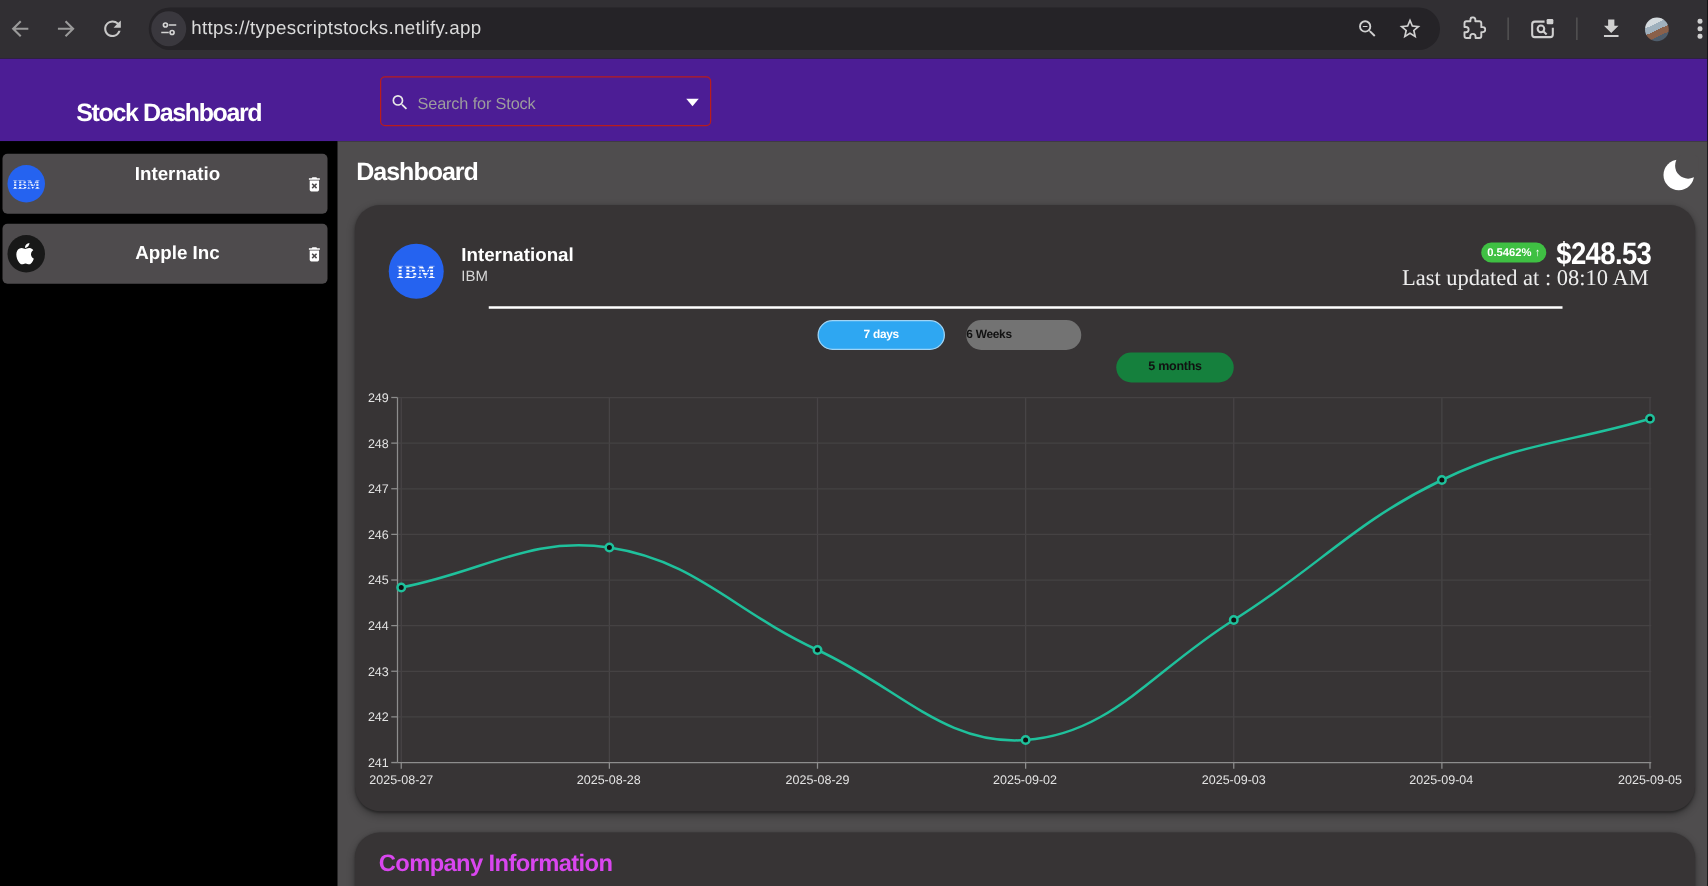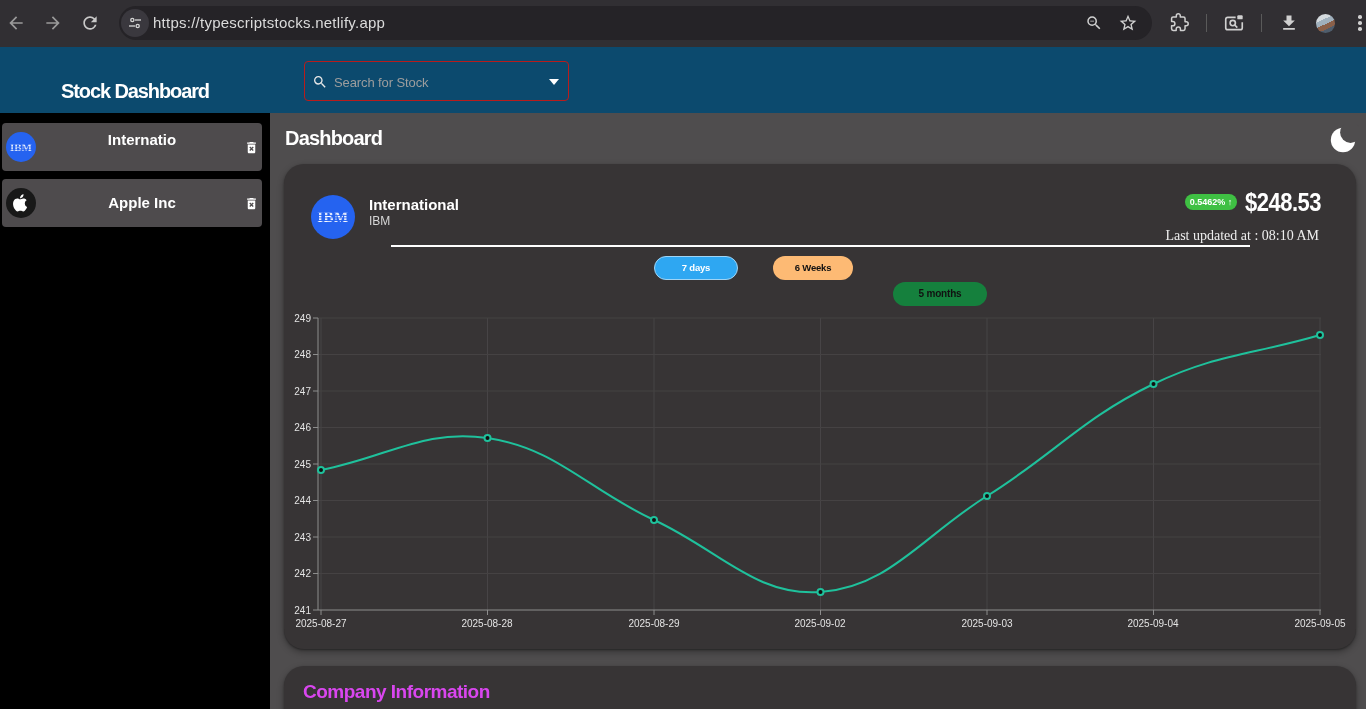--- a/index.html
+++ b/index.html
@@ -60,21 +60,21 @@
 
   <svg class="abs" style="left:1279px;top:13px;" width="20" height="20" viewBox="0 0 24 24" fill="#d0d0d0">
       <path d="M19 9h-4V3H9v6H5l7 7 7-7zM5 18v2h14v-2H5z"></path>
     </svg>
 
   <div class="abs" style="left:1316px;top:14px;width:19px;height:19px;border-radius:50%;background:linear-gradient(155deg,#d4dade 0 32%,#9fb0bd 32% 52%,#8a604a 52% 72%,#4f5d6c 72% 100%);"></div>
 
   <div class="abs" style="left:1358px;top:15px;width:3.5px;height:3.5px;border-radius:50%;background:#d0d0d0;box-shadow:0 6px 0 #d0d0d0, 0 12px 0 #d0d0d0;"></div>
 </div>
 
-<div class="abs" style="left:0;top:47px;width:1366px;height:66px;background:#0c4a6e;">
+<div class="abs" style="left:0;top:47px;width:1366px;height:66px;background:#4c1d95;">
   <div class="abs" style="left:61px;top:33px;font-size:20px;font-weight:700;color:#fff;letter-spacing:-1.1px;">Stock Dashboard</div>
 
   <div class="abs" style="left:304px;top:14px;width:265px;height:40px;border:1px solid #b91c1c;border-radius:4px;">
     <svg class="abs" style="left:7px;top:12px;" width="16" height="16" viewBox="0 0 24 24" fill="#e8e8e8">
         <path d="M15.5 14h-.79l-.28-.27A6.47 6.47 0 0 0 16 9.5 6.5 6.5 0 1 0 9.5 16c1.61 0 3.09-.59 4.23-1.57l.27.28v.79l5 4.99L20.49 19l-4.99-5zm-6 0C7.01 14 5 11.99 5 9.5S7.01 5 9.5 5 14 7.01 14 9.5 11.99 14 9.5 14z"></path>
       </svg>
     <div class="abs" style="left:29px;top:13px;font-size:13px;color:#9d9d9d;letter-spacing:-0.1px;">Search for Stock</div>
     <div class="abs" style="left:244px;top:17px;width:0;height:0;border-left:5px solid transparent;border-right:5px solid transparent;border-top:6px solid #fff;"></div>
   </div>
 </div>
@@ -128,25 +128,25 @@
             </pattern>
           </defs>
           <text x="22" y="27" font-family="Liberation Serif, serif" font-weight="bold" font-size="15" letter-spacing="0.5" text-anchor="middle" fill="url(#stA)">IBM</text>
         </svg>
     </div>
     <div class="abs" style="left:85px;top:32px;font-size:15px;font-weight:700;color:#fff;">International</div>
     <div class="abs" style="left:85px;top:50px;font-size:12px;color:#d6d6d6;">IBM</div>
 
     <div class="abs" style="left:901px;top:30px;width:52px;height:16px;background:#3fc043;border-radius:8px;text-align:center;font-size:9px;font-weight:700;color:#fff;line-height:16px;white-space:nowrap;overflow:hidden;">0.5462% ↑</div>
     <div class="abs" style="right:35px;top:28px;font-size:22px;font-weight:700;color:#fff;letter-spacing:-0.5px;white-space:nowrap;transform:scaleY(1.13);transform-origin:center bottom;">$248.53</div>
-    <div class="abs" style="right:37px;top:64px;font-size:14px;color:#eee;font-family:'Liberation Serif',serif;white-space:nowrap;margin-left:47px;">Last updated at : 08:10 AM</div>
+    <div class="abs" style="right:37px;top:48px;font-size:18px;color:#eee;font-family:'Liberation Serif',serif;white-space:nowrap;margin-left:47px;">Last updated at : 08:10 AM</div>
     <hr class="abs" style="left:107px;top:81px;width:859px;border:none;border-top:2px solid #fff;">
 
-    <div class="abs" style="left:370px;top:92px;width:84px;height:24px;background:#2ea7f2;border:1px solid #9fd4f5;border-radius:12px;text-align:center;line-height:22px;font-size:9.5px;font-weight:700;color:#fff;letter-spacing:-0.2px;">7 days</div>
-    <div class="abs" style="left:489px;top:92px;width:80px;height:24px;background:#fdba74;border-radius:12px;text-align:center;line-height:24px;font-size:9.5px;font-weight:700;color:#111;letter-spacing:-0.2px;">6 Weeks</div>
+    <div class="abs" style="left:370px;top:92px;width:102px;height:24px;background:#2ea7f2;border:1px solid #9fd4f5;border-radius:12px;text-align:center;line-height:22px;font-size:9.5px;font-weight:700;color:#fff;letter-spacing:-0.2px;">7 days</div>
+    <div class="abs" style="left:489px;top:92px;width:92px;height:24px;background:#737373;border-radius:12px;text-align:left;line-height:24px;font-size:9.5px;font-weight:700;color:#111;letter-spacing:-0.2px;">6 Weeks</div>
     <div class="abs" style="left:609px;top:92px;width:94px;height:24px;background:#15803d;border-radius:12px;text-align:center;line-height:24px;font-size:10px;font-weight:700;color:#111;letter-spacing:-0.2px;margin-top:26px;">5 months</div>
   </div>
 
   <div class="abs" style="left:14px;top:553px;width:1072px;height:80px;background:#373435;border-radius:20px;box-shadow:0 3px 7px rgba(0,0,0,0.32),0 1px 2px rgba(0,0,0,0.35);">
     <div class="abs" style="left:19px;top:15px;font-size:19px;font-weight:700;color:#d946ef;letter-spacing:-0.5px;">Company Information</div>
   </div>
 </div>
 
 <svg class="abs" style="left:0;top:0;pointer-events:none;" width="1366" height="709" viewBox="0 0 1366 709" font-family="Liberation Sans, sans-serif">
 

